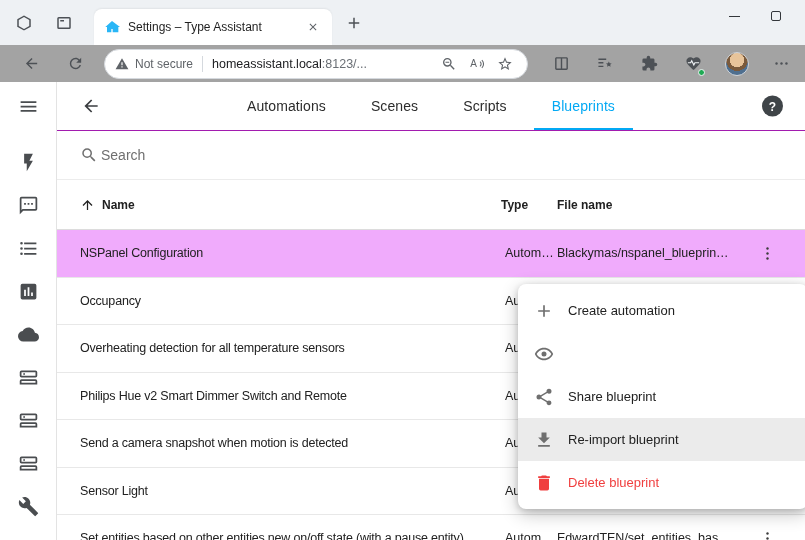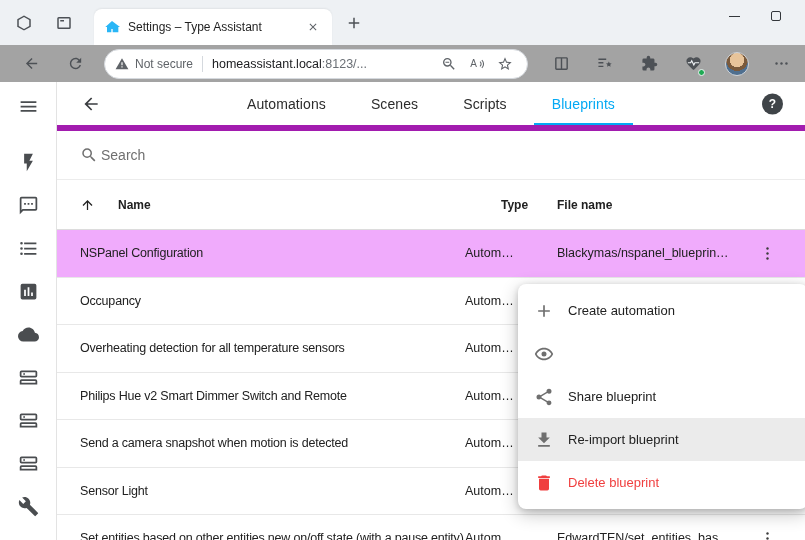--- a/index.html
+++ b/index.html
@@ -61,21 +61,21 @@
   .ha { position:absolute; top:82px; left:0; width:805px; height:458px; background:#fff;
     display:flex; }
   .sidebar { width:57px; flex:0 0 auto; border-right:1px solid #e3e3e3;
     display:flex; flex-direction:column; align-items:center; padding-top:12px; }
   .sb-btn { width:24px; height:24px; display:flex; align-items:center; justify-content:center;
     color:#4a4d50; }
   .sb-btn svg { width:21px; height:21px; }
   .sb-icons { margin-top:32px; display:flex; flex-direction:column; gap:19px; align-items:center; }
 
   .main { flex:1; position:relative; display:flex; flex-direction:column; overflow:hidden; }
-  .ha-header { height:49px; flex:0 0 auto; border-bottom:6px solid #a21caf; position:relative; }
+  .ha-header { height:49px; flex:0 0 auto; border-bottom:1px solid #a21caf; position:relative; }
   .ha-back { position:absolute; left:21px; top:50%; transform:translateY(-50%);
     width:26px; height:26px; display:flex; align-items:center; justify-content:center; color:#3a3d40; }
   .ha-back svg { width:20px; height:20px; }
   .ha-tabs { height:100%; display:flex; justify-content:center; gap:9px; }
   .ha-tab { padding:0 18px; display:flex; align-items:center; font-size:14px; font-weight:500;
     color:#2c2c2c; letter-spacing:.1px; }
   .ha-tab.active { color:#03a9f4; border-bottom:2px solid #03a9f4; padding-top:2px; }
   .help-btn { position:absolute; right:22px; top:50%; transform:translateY(-50%);
     width:21px; height:21px; border-radius:50%; background:#3f4448; color:#fff;
     display:flex; align-items:center; justify-content:center; font-size:12px; font-weight:700; }
@@ -83,31 +83,31 @@
   .search-row { height:49px; flex:0 0 auto; border-bottom:1px solid #ececec;
     display:flex; align-items:center; padding-left:23px; gap:3px; }
   .search-row svg { width:18px; height:18px; color:#6f6f6f; flex:0 0 auto; }
   .search-input { border:none; outline:none; font-size:14px; color:#333; width:300px;
     font-family:"Liberation Sans", sans-serif; background:transparent; }
   .search-input::placeholder { color:#6f6f6f; opacity:1; }
 
   .thead { height:50px; flex:0 0 auto; border-bottom:1px solid #dcdcdc; position:relative;
     font-size:12px; font-weight:700; color:#212121; }
   .thead .hc { position:absolute; top:50%; transform:translateY(-50%); white-space:nowrap; }
-  .hc-name { left:23px; display:flex; align-items:center; gap:23px; }
+  .hc-name { left:23px; display:flex; align-items:center; gap:7px; }
   .hc-name svg { width:15px; height:15px; color:#212121; }
   .hc-type { left:444px; }
   .hc-file { left:500px; }
 
   .trow { height:47.5px; flex:0 0 auto; border-bottom:1px solid #e8e8e8; position:relative;
     font-size:12.5px; color:#212121; }
   .trow.selected { background:#f0abfc; }
   .trow span { position:absolute; top:50%; transform:translateY(-50%); white-space:nowrap; }
   .c-name { left:23px; letter-spacing:-.2px; }
-  .c-type { left:408px; max-width:70px; overflow:hidden; }
+  .c-type { left:448px; max-width:70px; overflow:hidden; }
   .c-file { left:500px; max-width:198px; overflow:hidden; }
   .kebab { left:699px; width:22px; height:22px; display:flex; align-items:center;
     justify-content:center; color:#3c3c3c; }
   .kebab svg { width:17px; height:17px; }
 
   
   .menu { position:absolute; left:518px; top:284px; width:290px; background:#fff;
     border-radius:8px; padding:5px 0; z-index:10;
     box-shadow:0 5px 18px rgba(0,0,0,.24), 0 2px 6px rgba(0,0,0,.16); }
   .mi { height:43px; display:flex; align-items:center; gap:14px; padding:0 16px;

